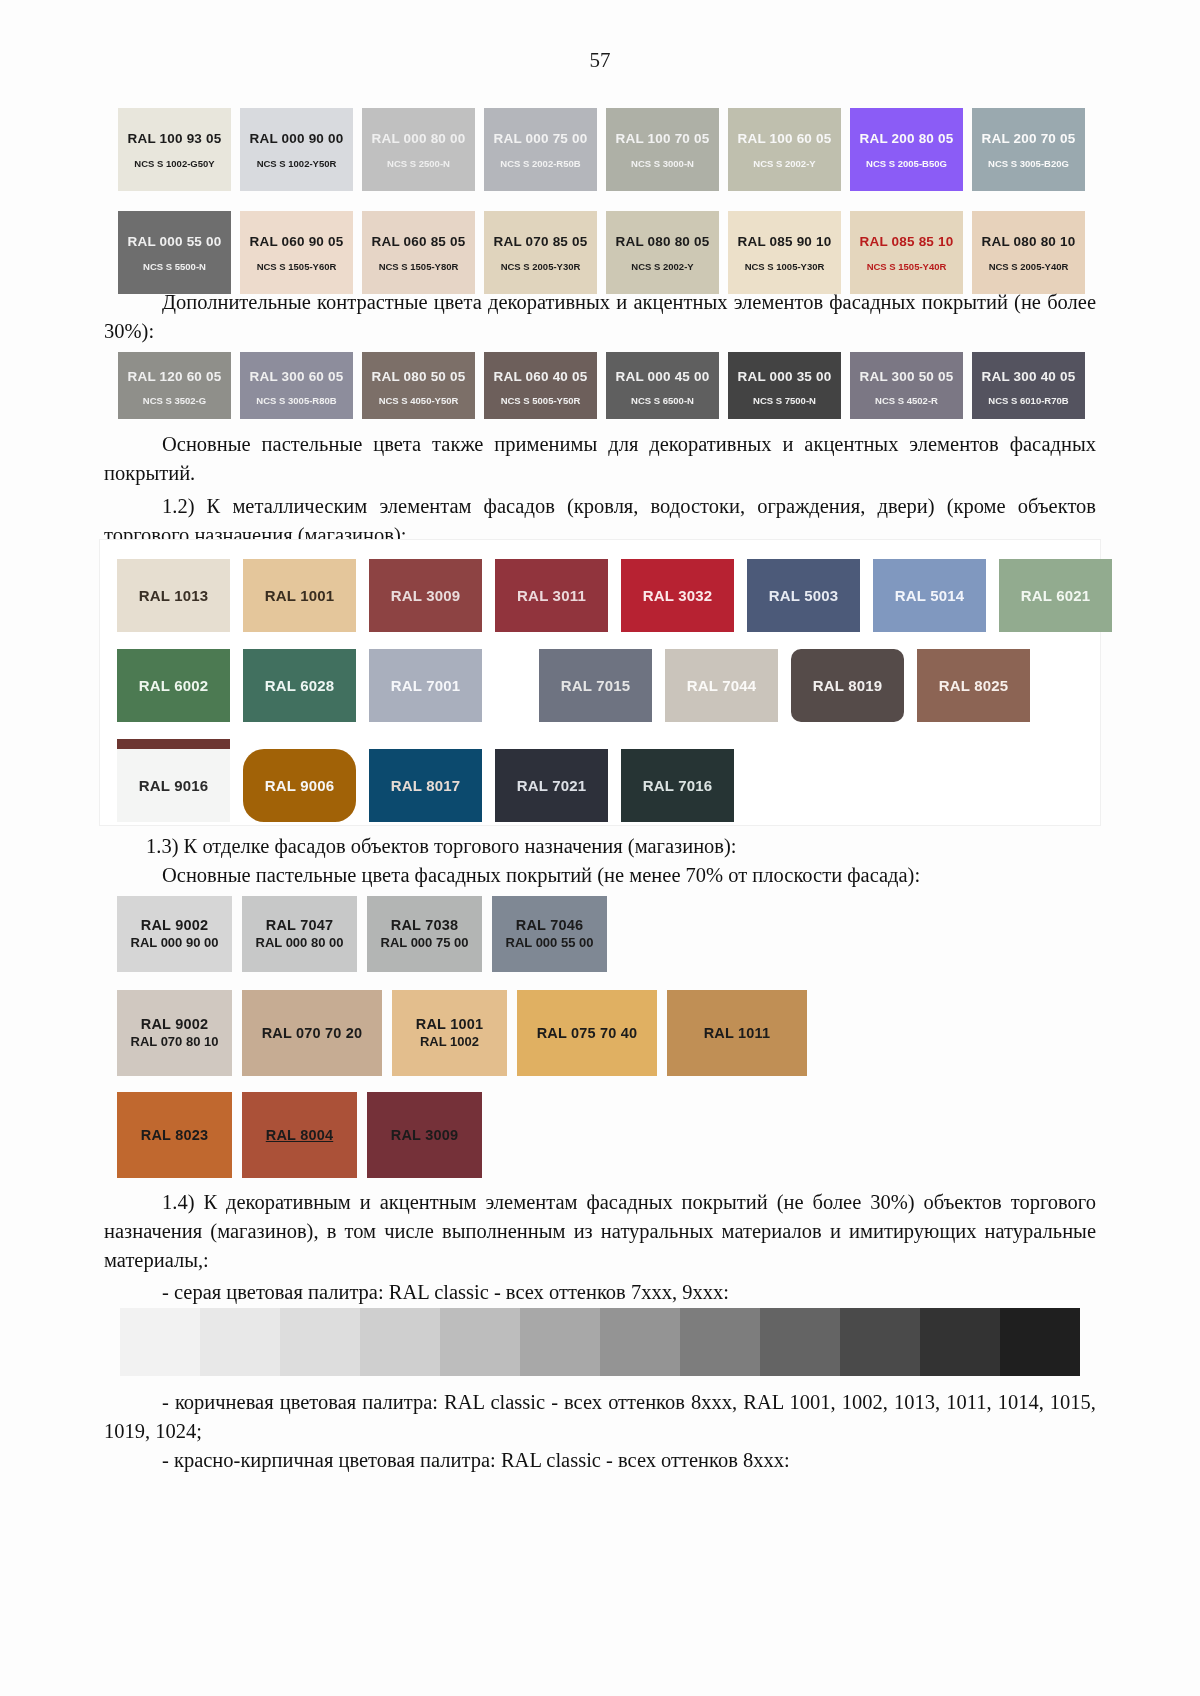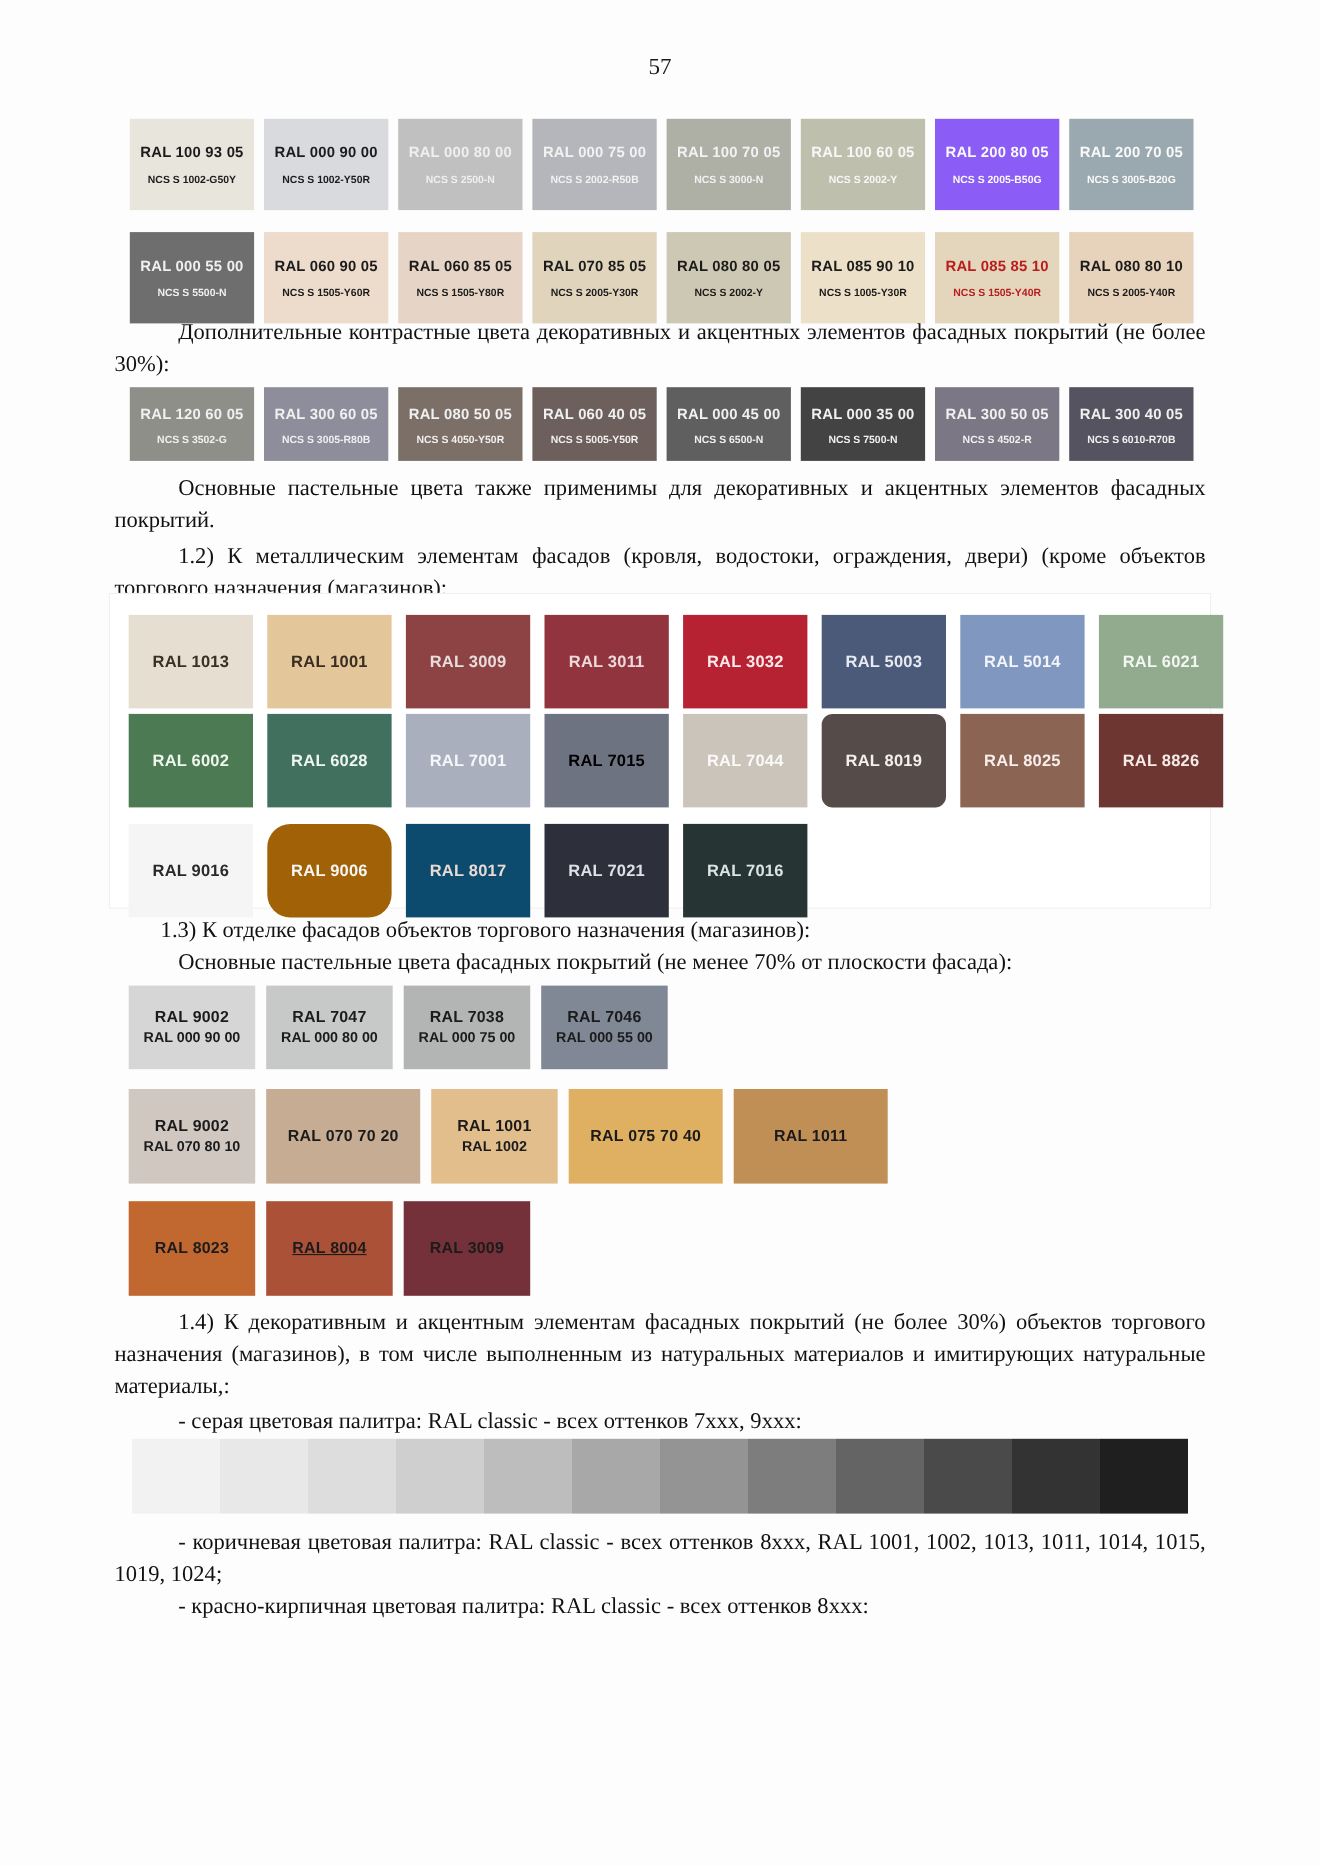--- a/index.html
+++ b/index.html
@@ -91,21 +91,21 @@
   .contrast-grid .sw-sub  { font-size: 9.5px; margin-top: 11px; }
 
   
   .metal-card {
     position: absolute;
     background: #ffffff;
     box-shadow: 0 0 0 1px #f0f0f0;
   }
   .metal-grid .swatch {
     width: 113px;
-    height: 85px;
+    height: 73px;
     margin-right: 13px;
     margin-bottom: 17px;
     justify-content: center;
     padding-top: 0;
   }
   .metal-grid .sw-main { font-size: 15px; }
 
   
   .shop-grid .swatch {
     width: 115px;
@@ -276,21 +276,21 @@
   <div class="swatch-grid metal-grid" id="metal-row-1" style="left:117px; top:649px; width:1010px;">
       <div class="swatch" style="background: rgb(76, 122, 82); color: rgb(238, 246, 238);">
         <div class="sw-main">RAL 6002</div>
       </div>
       <div class="swatch" style="background: rgb(65, 112, 95); color: rgb(238, 246, 243);">
         <div class="sw-main">RAL 6028</div>
       </div>
       <div class="swatch" style="background: rgb(169, 175, 189); color: rgb(246, 247, 250);">
         <div class="sw-main">RAL 7001</div>
       </div>
-      <div class="swatch" style="background: rgb(110, 115, 129); color: #000000;">
+      <div class="swatch" style="background: rgb(110, 115, 129); color: #e5e5e5; margin-left: 44px;">
         <div class="sw-main">RAL 7015</div>
       </div>
       <div class="swatch" style="background: rgb(202, 196, 187); color: rgb(251, 250, 248);">
         <div class="sw-main">RAL 7044</div>
       </div>
       <div class="swatch" style="background: rgb(85, 75, 73); color: rgb(242, 239, 238); border-radius: 10px;">
         <div class="sw-main">RAL 8019</div>
       </div>
       <div class="swatch" style="background: rgb(140, 100, 84); color: rgb(247, 239, 235);">
         <div class="sw-main">RAL 8025</div>

